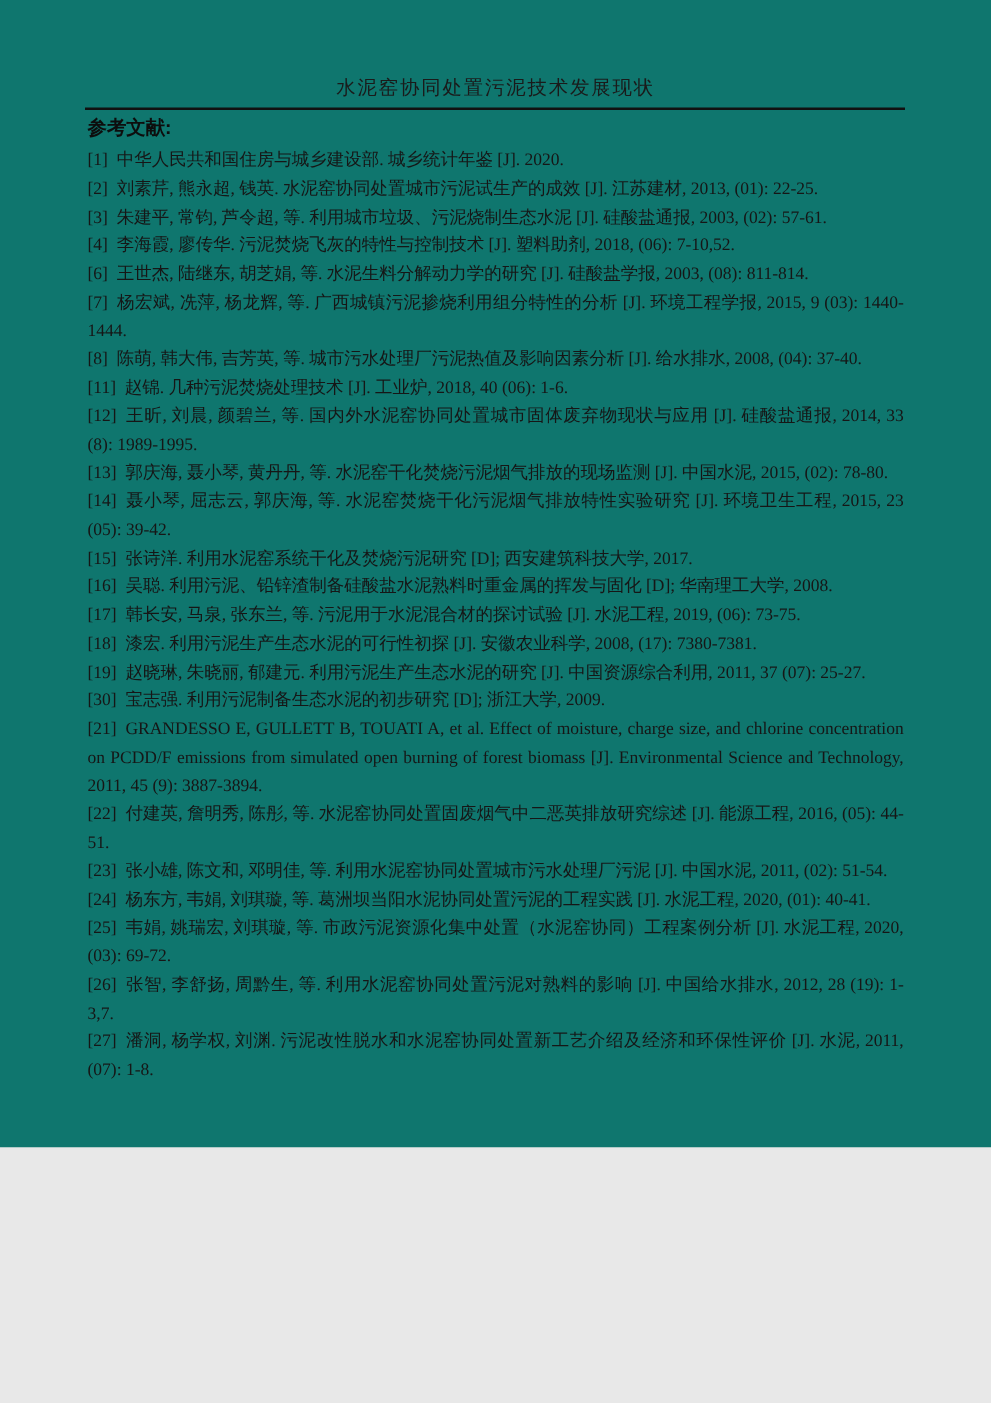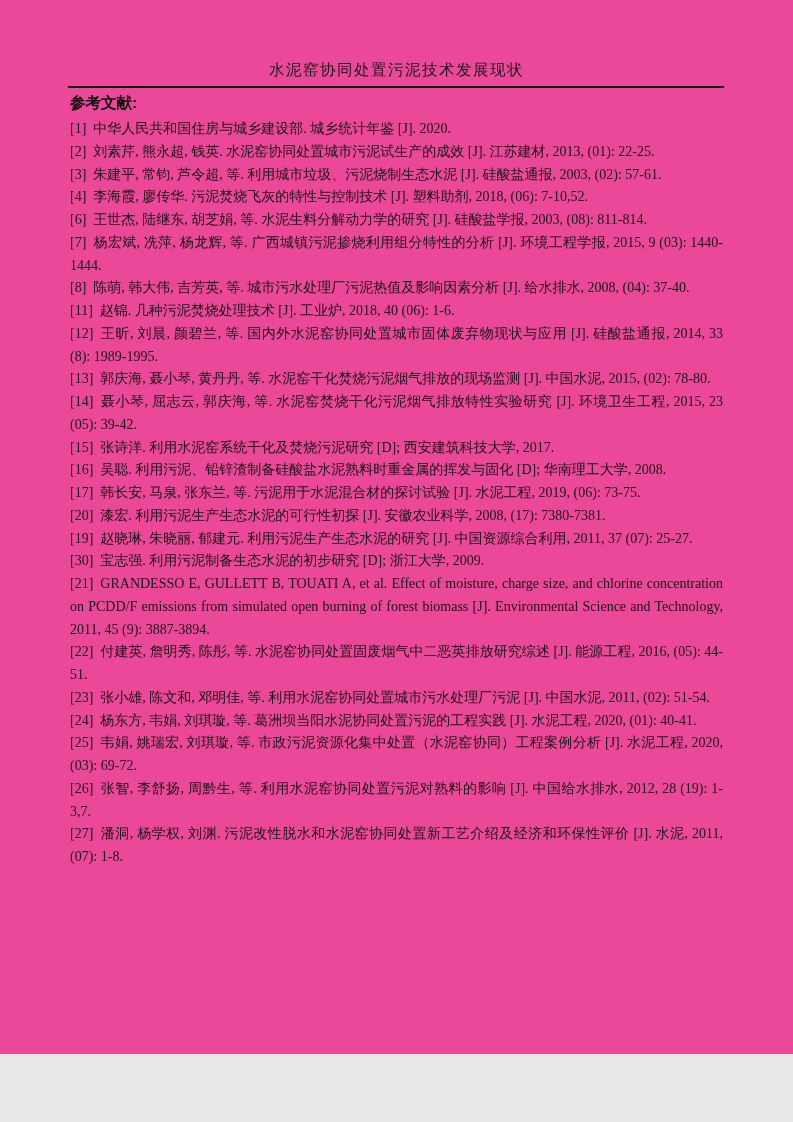--- a/index.html
+++ b/index.html
@@ -3,23 +3,23 @@
 <meta charset="utf-8">
 <style>
   html, body {
     margin: 0;
     padding: 0;
     background: #e8e8e8;
   }
   .page {
     position: relative;
     width: 793px;
-    height: 1054px;
+    height: 918px;
     margin: 0 auto;
-    background: #ec4899;
+    background: #0f766e;
     color: #161616;
     font-family: "Liberation Serif", "DejaVu Serif", serif;
     overflow: hidden;
   }
   .header-title {
     position: absolute;
     top: 60px;
     left: 0;
     right: 0;
     text-align: center;
@@ -104,21 +104,21 @@
         <p class="ref"><span class="ref-label">[6]</span><span class="ref-text">王世杰, 陆继东, 胡芝娟, 等. 水泥生料分解动力学的研究 [J]. 硅酸盐学报, 2003, (08): 811-814.</span></p>
         <p class="ref"><span class="ref-label">[7]</span><span class="ref-text">杨宏斌, 冼萍, 杨龙辉, 等. 广西城镇污泥掺烧利用组分特性的分析 [J]. 环境工程学报, 2015, 9 (03): 1440-1444.</span></p>
         <p class="ref"><span class="ref-label">[8]</span><span class="ref-text">陈萌, 韩大伟, 吉芳英, 等. 城市污水处理厂污泥热值及影响因素分析 [J]. 给水排水, 2008, (04): 37-40.</span></p>
         <p class="ref"><span class="ref-label">[11]</span><span class="ref-text">赵锦. 几种污泥焚烧处理技术 [J]. 工业炉, 2018, 40 (06): 1-6.</span></p>
         <p class="ref"><span class="ref-label">[12]</span><span class="ref-text">王昕, 刘晨, 颜碧兰, 等. 国内外水泥窑协同处置城市固体废弃物现状与应用 [J]. 硅酸盐通报, 2014, 33 (8): 1989-1995.</span></p>
         <p class="ref"><span class="ref-label">[13]</span><span class="ref-text">郭庆海, 聂小琴, 黄丹丹, 等. 水泥窑干化焚烧污泥烟气排放的现场监测 [J]. 中国水泥, 2015, (02): 78-80.</span></p>
         <p class="ref"><span class="ref-label">[14]</span><span class="ref-text">聂小琴, 屈志云, 郭庆海, 等. 水泥窑焚烧干化污泥烟气排放特性实验研究 [J]. 环境卫生工程, 2015, 23 (05): 39-42.</span></p>
         <p class="ref"><span class="ref-label">[15]</span><span class="ref-text">张诗洋. 利用水泥窑系统干化及焚烧污泥研究 [D]; 西安建筑科技大学, 2017.</span></p>
         <p class="ref"><span class="ref-label">[16]</span><span class="ref-text">吴聪. 利用污泥、铅锌渣制备硅酸盐水泥熟料时重金属的挥发与固化 [D]; 华南理工大学, 2008.</span></p>
         <p class="ref"><span class="ref-label">[17]</span><span class="ref-text">韩长安, 马泉, 张东兰, 等. 污泥用于水泥混合材的探讨试验 [J]. 水泥工程, 2019, (06): 73-75.</span></p>
-        <p class="ref"><span class="ref-label">[20]</span><span class="ref-text">漆宏. 利用污泥生产生态水泥的可行性初探 [J]. 安徽农业科学, 2008, (17): 7380-7381.</span></p>
+        <p class="ref"><span class="ref-label">[18]</span><span class="ref-text">漆宏. 利用污泥生产生态水泥的可行性初探 [J]. 安徽农业科学, 2008, (17): 7380-7381.</span></p>
         <p class="ref"><span class="ref-label">[19]</span><span class="ref-text">赵晓琳, 朱晓丽, 郁建元. 利用污泥生产生态水泥的研究 [J]. 中国资源综合利用, 2011, 37 (07): 25-27.</span></p>
         <p class="ref"><span class="ref-label">[30]</span><span class="ref-text">宝志强. 利用污泥制备生态水泥的初步研究 [D]; 浙江大学, 2009.</span></p>
         <p class="ref"><span class="ref-label">[21]</span><span class="ref-text">GRANDESSO E, GULLETT B, TOUATI A, et al. Effect of moisture, charge size, and chlorine concentration on PCDD/F emissions from simulated open burning of forest biomass [J]. Environmental Science and Technology, 2011, 45 (9): 3887-3894.</span></p>
         <p class="ref"><span class="ref-label">[22]</span><span class="ref-text">付建英, 詹明秀, 陈彤, 等. 水泥窑协同处置固废烟气中二恶英排放研究综述 [J]. 能源工程, 2016, (05): 44-51.</span></p>
         <p class="ref"><span class="ref-label">[23]</span><span class="ref-text">张小雄, 陈文和, 邓明佳, 等. 利用水泥窑协同处置城市污水处理厂污泥 [J]. 中国水泥, 2011, (02): 51-54.</span></p>
         <p class="ref"><span class="ref-label">[24]</span><span class="ref-text">杨东方, 韦娟, 刘琪璇, 等. 葛洲坝当阳水泥协同处置污泥的工程实践 [J]. 水泥工程, 2020, (01): 40-41.</span></p>
         <p class="ref"><span class="ref-label">[25]</span><span class="ref-text">韦娟, 姚瑞宏, 刘琪璇, 等. 市政污泥资源化集中处置（水泥窑协同）工程案例分析 [J]. 水泥工程, 2020, (03): 69-72.</span></p>
         <p class="ref"><span class="ref-label">[26]</span><span class="ref-text">张智, 李舒扬, 周黔生, 等. 利用水泥窑协同处置污泥对熟料的影响 [J]. 中国给水排水, 2012, 28 (19): 1-3,7.</span></p>
         <p class="ref"><span class="ref-label">[27]</span><span class="ref-text">潘洞, 杨学权, 刘渊. 污泥改性脱水和水泥窑协同处置新工艺介绍及经济和环保性评价 [J]. 水泥, 2011, (07): 1-8.</span></p>
       </div>

